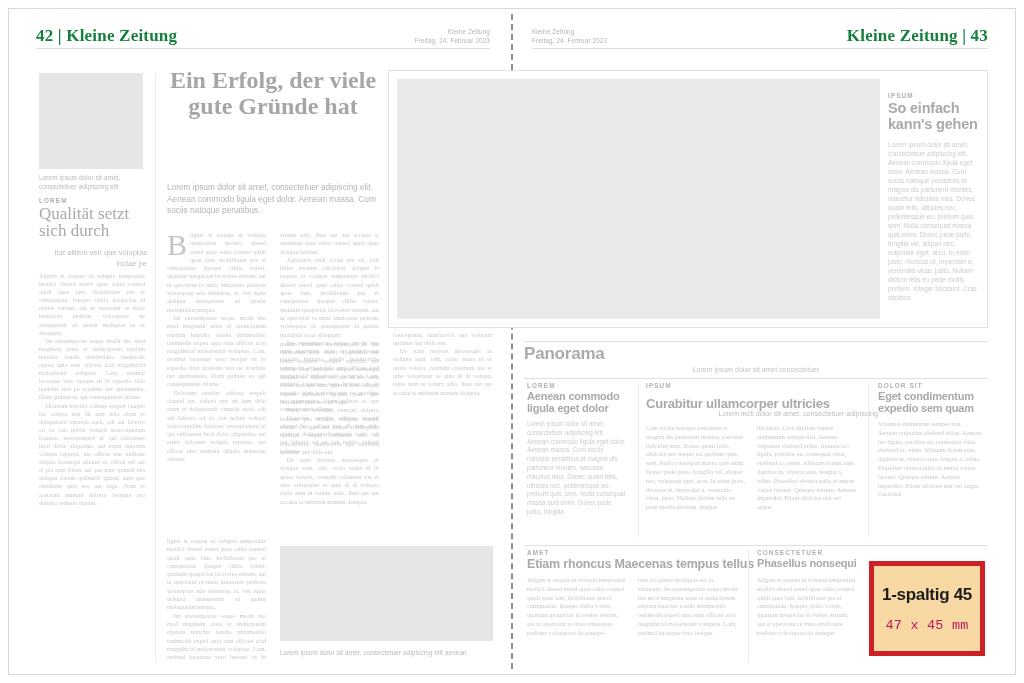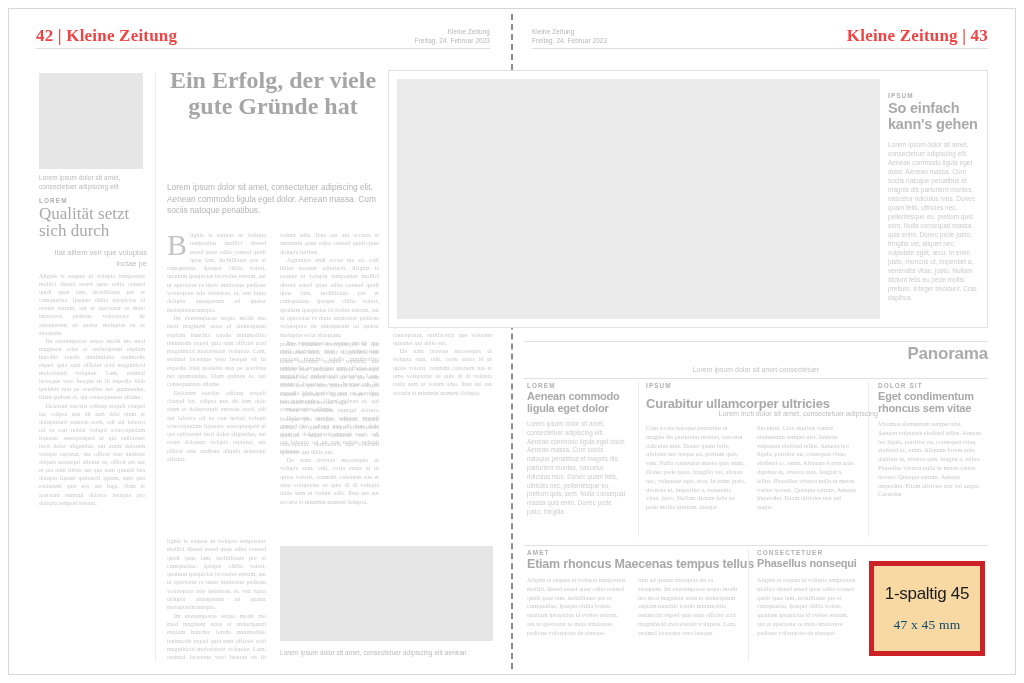--- a/index.html
+++ b/index.html
@@ -41,21 +41,21 @@
   .masthead-rule {
     position: absolute;
     height: 0;
     border-top: 1px solid #dedede;
   }
   .folio {
     position: absolute;
     font-family: "Liberation Serif", serif;
     font-size: 17px;
     font-weight: 700;
-    color: #ef4444;
+    color: #15803d;
     white-space: nowrap;
     letter-spacing: .2px;
   }
   .runhead {
     position: absolute;
     font-size: 6.3px;
     line-height: 9px;
     color: #b4b4b4;
     white-space: nowrap;
     letter-spacing: .15px;
@@ -149,21 +149,21 @@
     height: 0;
     border-top: 1px solid #e0e0e0;
   }
   .sec-title {
     position: absolute;
     font-family: "Liberation Sans", sans-serif;
     font-weight: 700;
     font-size: 17px;
     color: #ababab;
     letter-spacing: -.2px;
-    text-align: right;
+    text-align: left;
   }
   .sec-sub {
     position: absolute;
     font-size: 6.8px;
     color: #c2c2c2;
     text-align: center;
     letter-spacing: .1px;
   }
   .vrule {
     position: absolute;
@@ -177,31 +177,31 @@
     box-sizing: border-box;
     background: #f8d9a4;
     border: 5px solid #cc2127;
     display: flex;
     flex-direction: column;
     align-items: center;
     justify-content: center;
   }
   #ad-slot .ad-title {
     font-family: "Liberation Sans", sans-serif;
-    font-weight: 400;
+    font-weight: 700;
     font-size: 17px;
     color: #1c1c1c;
     letter-spacing: -.3px;
     margin-bottom: 13px;
   }
   #ad-slot .ad-size {
-    font-family: Liberation Serif, serif;
+    font-family: Liberation Mono, monospace;
     font-weight: 400;
     font-size: 13.5px;
-    color: #0c4a6e;
+    color: #be185d;
     letter-spacing: .2px;
   }
 </style>
 </head>
 <body>
 
 <div id="spread">
 
   <div class="page-border"></div>
   <div class="gutter"></div>
@@ -285,21 +285,21 @@
 
   <div class="kicker" style="left:646px; top:382px;">IPSUM</div>
   <div class="head-sans" style="left:646px; top:390px; width:232px; font-size:13px;margin-top:7px;">Curabitur ullamcorper ultricies</div>
   <div class="deck" style="left:646px; top:409px; width:232px; font-size:7.2px;">Lorem incti dolor sit amet, consectetuer adipiscing</div>
   <div class="body" style="left:646px; top:424px; width:100px; height:112px; font-size:6.3px; line-height:8.8px; text-align:left;">Cum sociis natoque penatibus et magnis dis parturient montes, nascetur ridiculus mus. Donec quam felis, ultricies nec tesque eu, pretium quis, sem. Nulla consequat massa quis enim. Donec pede justo, fringilla vel, aliquet nec, vulputate eget, arcu. In enim justo, rhoncus ut, imperdiet a, venenatis vitae, justo. Nullam dictum felis eu pede mollis pretium. Integer</div>
   <div class="body" style="left:757px; top:424px; width:100px; height:112px; font-size:6.3px; line-height:8.8px; text-align:left;">tincidunt. Cras dapibus vamus elementum semper nisi. Aenean vulputate eleifend tellus. Aenean leo ligula, porttitor eu, consequat vitae, eleifend ac, enim. Aliquam lorem ante, dapibus in, viverra quis, feugiat a, tellus. Phasellus viverra nulla ut metus varius laoreet. Quisque rutrum. Aenean imperdiet. Etiam ultricies nisi vel augue</div>
 
   <div class="vrule" style="left:868px; top:382px; height:155px;"></div>
 
   <div class="kicker" style="left:878px; top:382px;">DOLOR SIT</div>
-  <div class="head-sans" style="left:878px; top:390px; width:106px; font-size:11px;">Eget condimentum rhoncus sem vitae</div>
+  <div class="head-sans" style="left:878px; top:390px; width:106px; font-size:11px;">Eget condimentum expedio sem quam</div>
   <div class="body" style="left:878px; top:420px; width:104px; height:115px; font-size:6.3px; line-height:8.8px; text-align:left;">Vivamus elementum semper nisi. Aenean vulputate eleifend tellus. Aenean leo ligula, porttitor eu, consequat vitae, eleifend ac, enim. Aliquam lorem ante, dapibus in, viverra quis, feugiat a, tellus. Phasellus viverra nulla ut metus varius laoreet. Quisque rutrum. Aenean imperdiet. Etiam ultricies nisi vel augue. Curabitur</div>
 
   <div class="sec-rule" style="left:524px; top:545px; width:464px;"></div>
 
   <div class="kicker" style="left:527px; top:549px;">AMET</div>
   <div class="head-sans" style="left:527px; top:557px; width:232px; font-size:12.5px;">Etiam rhoncus Maecenas tempus tellus</div>
   <div class="body" style="left:527px; top:576px; width:100px; height:86px; font-size:6.3px; line-height:8.8px; text-align:left;">Alignis is eaquas ut volupta tempostias mollici dissed essed quae odita consed quidi quae lam, inchilliaute pre et cumquatiae. Ipsaper chilia volest, quatium ipsapicias id eveles estrum, aut ut apectotur re maio imaiorere pedione volorepore de atusape-</div>
   <div class="body" style="left:638px; top:576px; width:100px; height:86px; font-size:6.3px; line-height:8.8px; text-align:left;">rum ad quatur moluptas est ra sitaquam. Im exeremporae sequo modit mo mod magnient arias et anducipsum explam hunchic iondis minimolitio tenimodis exped quia sunt officiet acid magnihicid moloristatit voluptae. Lam, essimal laceaque vero beaque</div>
 
   <div class="vrule" style="left:748px; top:549px; height:113px;"></div>

